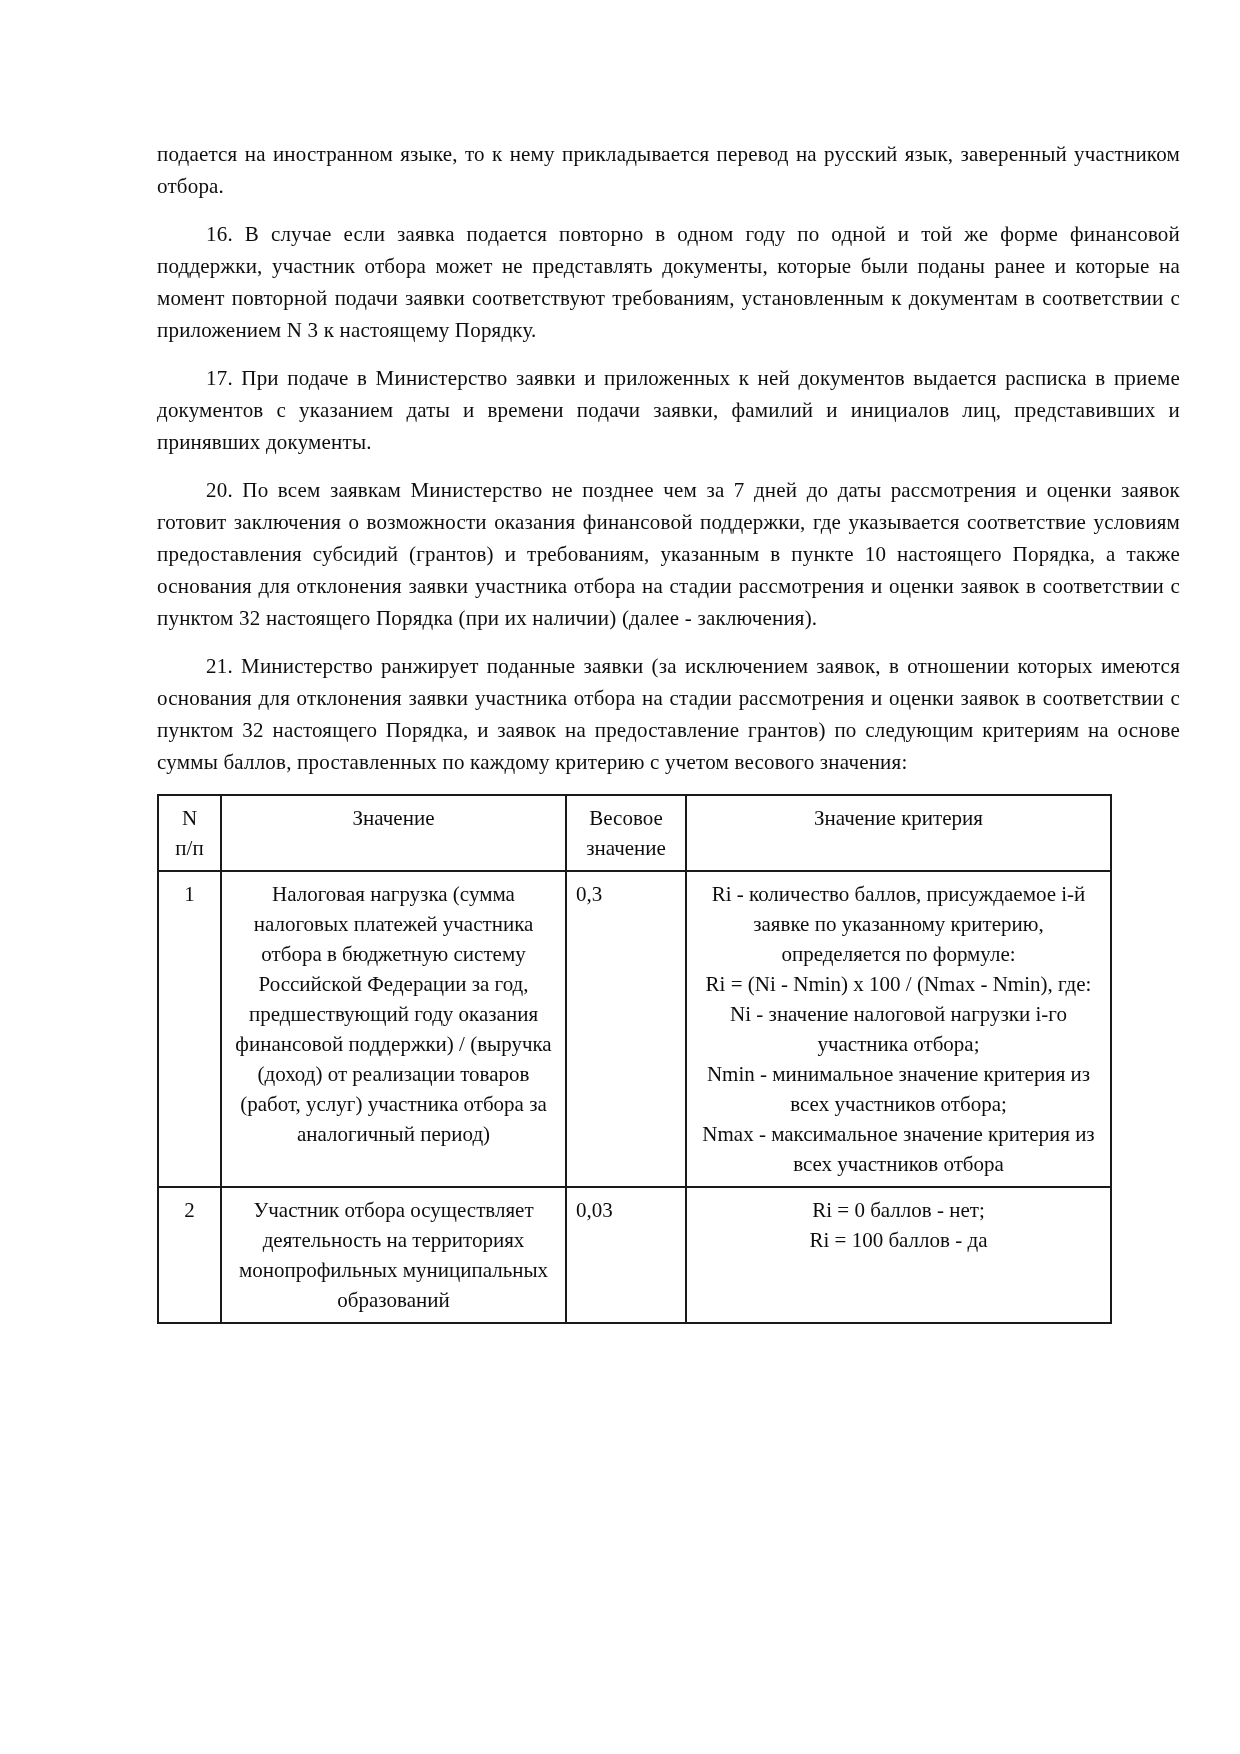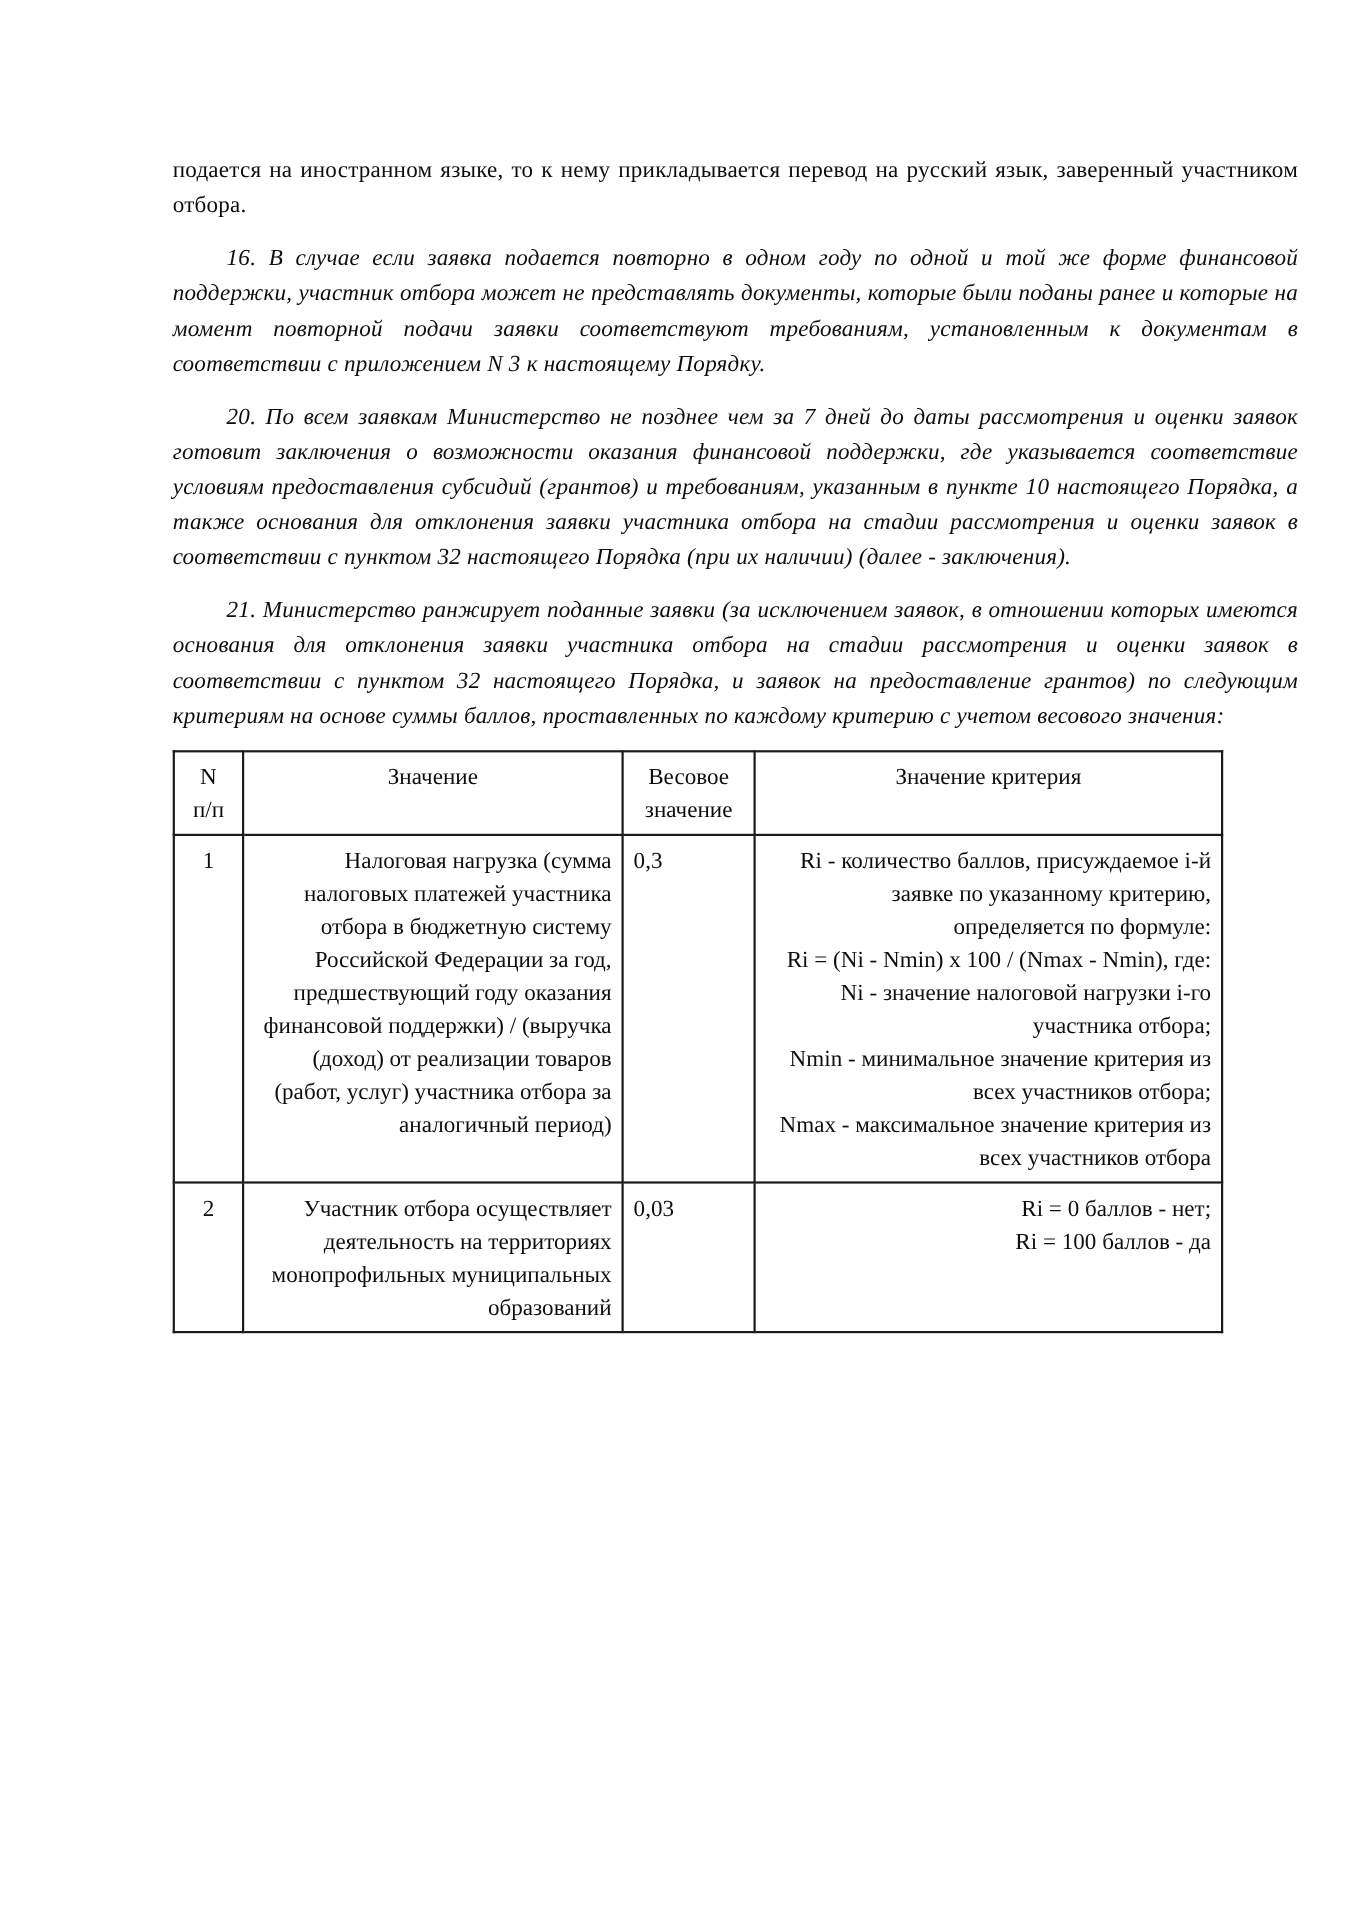--- a/index.html
+++ b/index.html
@@ -15,50 +15,51 @@
     overflow: hidden;
     margin-left: 44px;
   }
   .doc-body p {
     margin: 0 0 16px 0;
     font-size: 21px;
     line-height: 32px;
     text-align: justify;
     letter-spacing: 0.2px;
   }
-  .doc-body p.indent { text-indent: 49px; font-style: italic; }
+  .doc-body p.indent { text-indent: 49px; }
 
   table.criteria {
     border-collapse: collapse;
     table-layout: fixed;
     width: 953px;
     margin-top: 12px;
     font-size: 21px;
     line-height: 30px;
   }
   table.criteria th, table.criteria td {
     border: 2px solid #1a1a1a;
     vertical-align: top;
     padding: 7px 9px;
     box-sizing: border-box;
     font-weight: normal;
   }
   th.h-num, td.c-num { text-align: center; }
   th.h-weight, td.c-weight { }
   th.h-criterion, th.h-value { text-align: center; }
   .preline { white-space: pre-line; }
-  td.c-criterion, td.c-value { text-align: right; font-family: Liberation Serif, serif; }
+  td.c-criterion, td.c-value { text-align: center; font-family: Liberation Serif, serif; }
 </style>
 </head>
 <body>
 
 <div class="page">
   <div class="doc-body">
     <p>подается на иностранном языке, то к нему прикладывается перевод на русский язык, заверенный участником отбора.</p>
     <p class="indent">16. В случае если заявка подается повторно в одном году по одной и той же форме финансовой поддержки, участник отбора может не представлять документы, которые были поданы ранее и которые на момент повторной подачи заявки соответствуют требованиям, установленным к документам в соответствии с приложением N 3 к настоящему Порядку.</p>
+    <p class="indent">17. При подаче в Министерство заявки и приложенных к ней документов выдается расписка в приеме документов с указанием даты и времени подачи заявки, фамилий и инициалов лиц, представивших и принявших документы.</p>
     <p class="indent">20. По всем заявкам Министерство не позднее чем за 7 дней до даты рассмотрения и оценки заявок готовит заключения о возможности оказания финансовой поддержки, где указывается соответствие условиям предоставления субсидий (грантов) и требованиям, указанным в пункте 10 настоящего Порядка, а также основания для отклонения заявки участника отбора на стадии рассмотрения и оценки заявок в соответствии с пунктом 32 настоящего Порядка (при их наличии) (далее - заключения).</p>
     <p class="indent">21. Министерство ранжирует поданные заявки (за исключением заявок, в отношении которых имеются основания для отклонения заявки участника отбора на стадии рассмотрения и оценки заявок в соответствии с пунктом 32 настоящего Порядка, и заявок на предоставление грантов) по следующим критериям на основе суммы баллов, проставленных по каждому критерию с учетом весового значения:</p>
 
     <table class="criteria">
       <colgroup>
         <col style="width:63px">
         <col style="width:345px">
         <col style="width:120px">
         <col style="width:425px">
       </colgroup>

